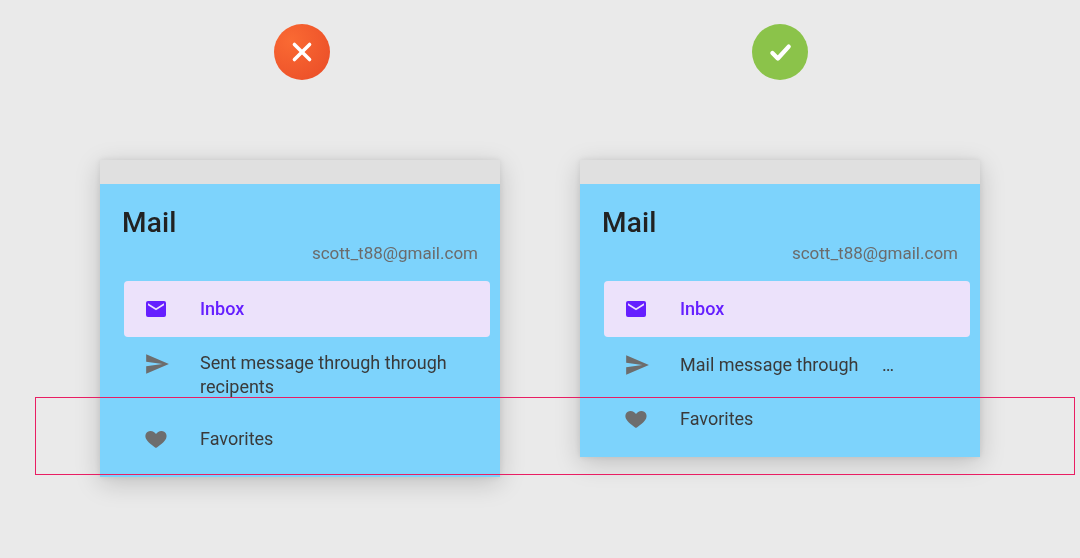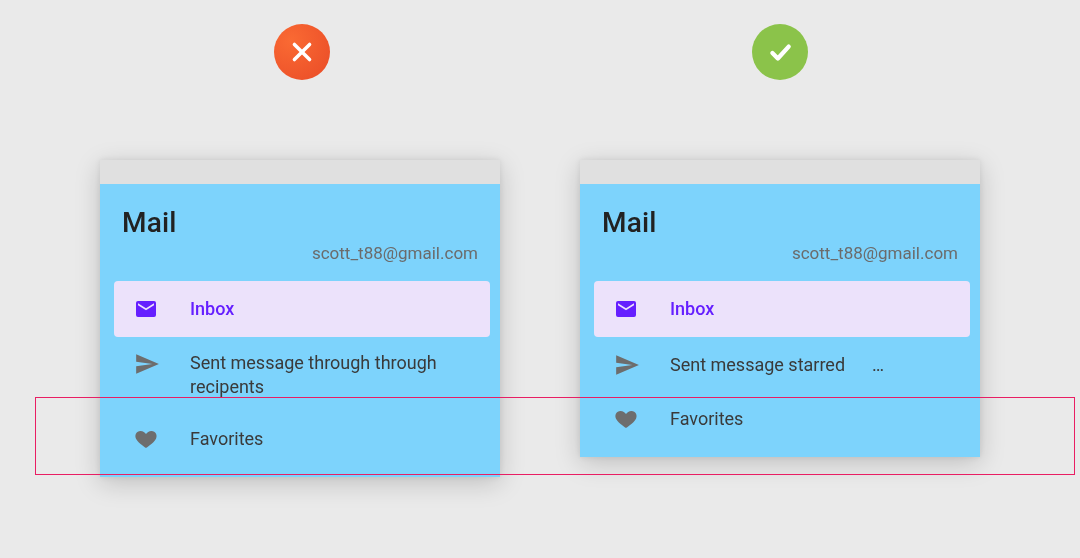--- a/index.html
+++ b/index.html
@@ -57,21 +57,21 @@
     color: #222;
     letter-spacing: 0.2px;
   }
   .header .email {
     margin-top: 4px;
     font-size: 17px;
     color: #6b6b6b;
     text-align: right;
   }
 
-  .list { padding: 0 0 8px 4px; }
+  .list { padding: 0 0 8px 14px; }
 
   .row {
     display: flex;
     align-items: flex-start;
     padding: 14px 16px 14px 12px;
     margin: 0 10px;
     border-radius: 4px;
     min-height: 56px;
     line-height: 24px;
   }
@@ -194,21 +194,21 @@
       </span>
       <span class="label">Inbox</span>
     </div>
 
     <div class="row" style="align-items:center;">
       <span class="icon">
         <svg class="ic" width="26" height="26" viewBox="0 0 24 24" fill="#6d6d6d">
             <path d="M2 21 23 12 2 3v7l15 2-15 2z"></path>
           </svg>
       </span>
-      <span class="label truncate">Sent message starred</span>
+      <span class="label truncate">Mail message through</span>
       <span class="ellipsis">…</span>
     </div>
 
     <div class="row">
       <span class="icon">
         <svg class="ic" width="24" height="24" viewBox="0 0 24 24" fill="#6d6d6d">
             <path d="M12 21s-7.5-4.6-10-9.2C.3 8 2.4 4 6.5 4 9 4 11 5.5 12 7c1-1.5 3-3 5.5-3C21.6 4 23.7 8 22 11.8 19.5 16.4 12 21 12 21z"></path>
           </svg>
       </span>
       <span class="label">Favorites</span>

